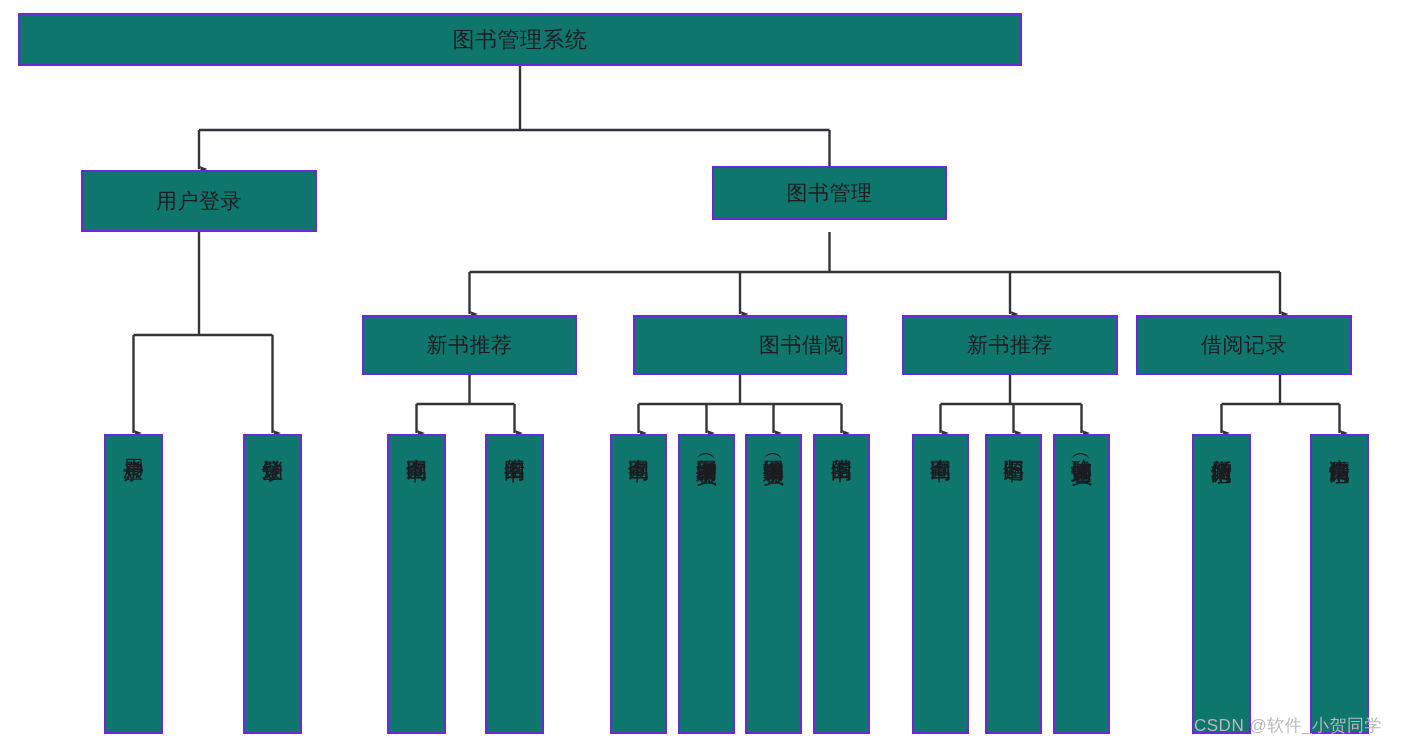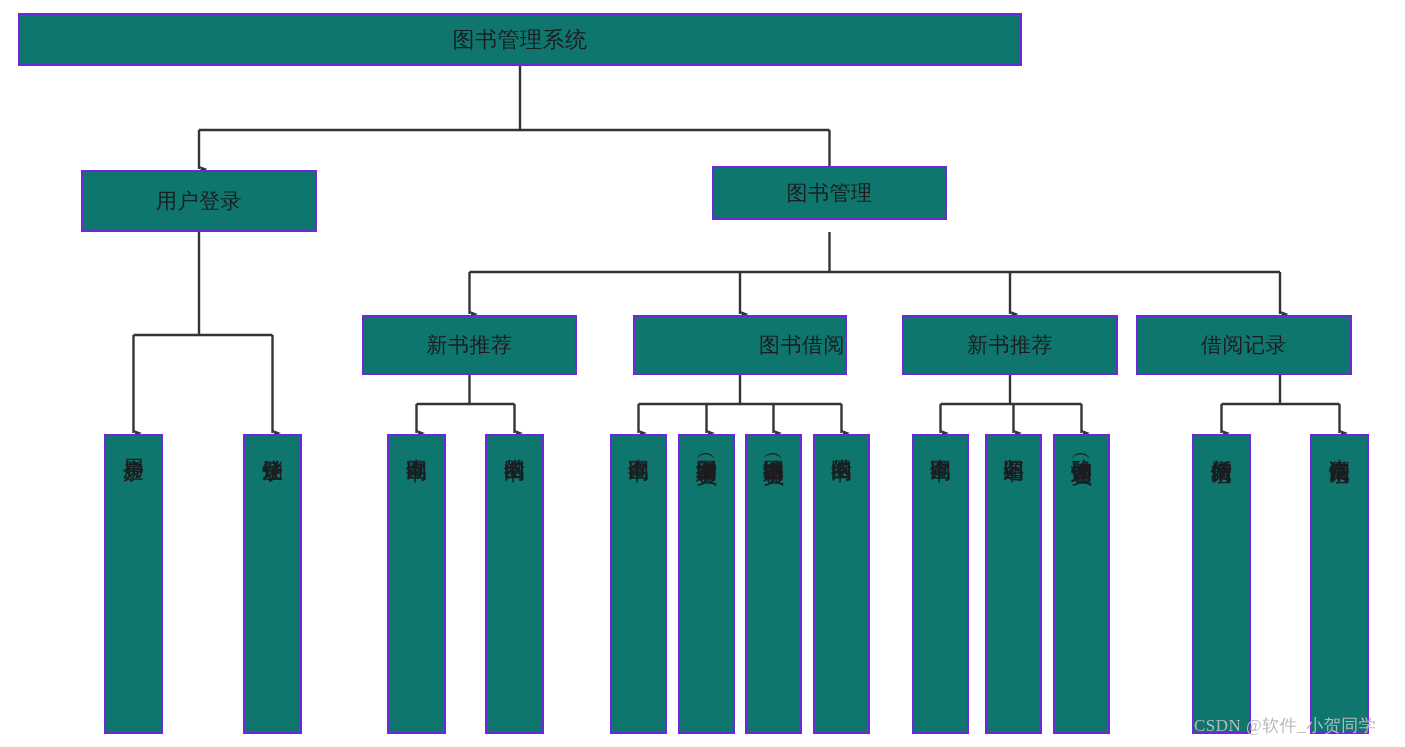--- a/index.html
+++ b/index.html
@@ -61,21 +61,21 @@
     font-size: 21px;
     line-height: 1.05;
     letter-spacing: 1px;
   }
   .watermark {
     position: absolute;
     font-size: 17px;
     color: #b9b9bd;
     white-space: nowrap;
     letter-spacing: 0.5px;
-    font-family: Liberation Serif, serif;
+    font-family: Liberation Sans, sans-serif;
   }
 </style>
 </head>
 <body>
 
 <div id="canvas">
   <svg id="edges" viewBox="0 0 1405 747" width="1405" height="747" xmlns="http://www.w3.org/2000/svg">
     <defs>
       <marker id="arrowhead" markerWidth="7" markerHeight="9" refX="3.2" refY="8.4" orient="auto-start-reverse" markerUnits="userSpaceOnUse">
         <path d="M0,8.6 L3.2,0 L6.4,8.6 L3.2,6.6 Z" fill="#33333a"></path>

